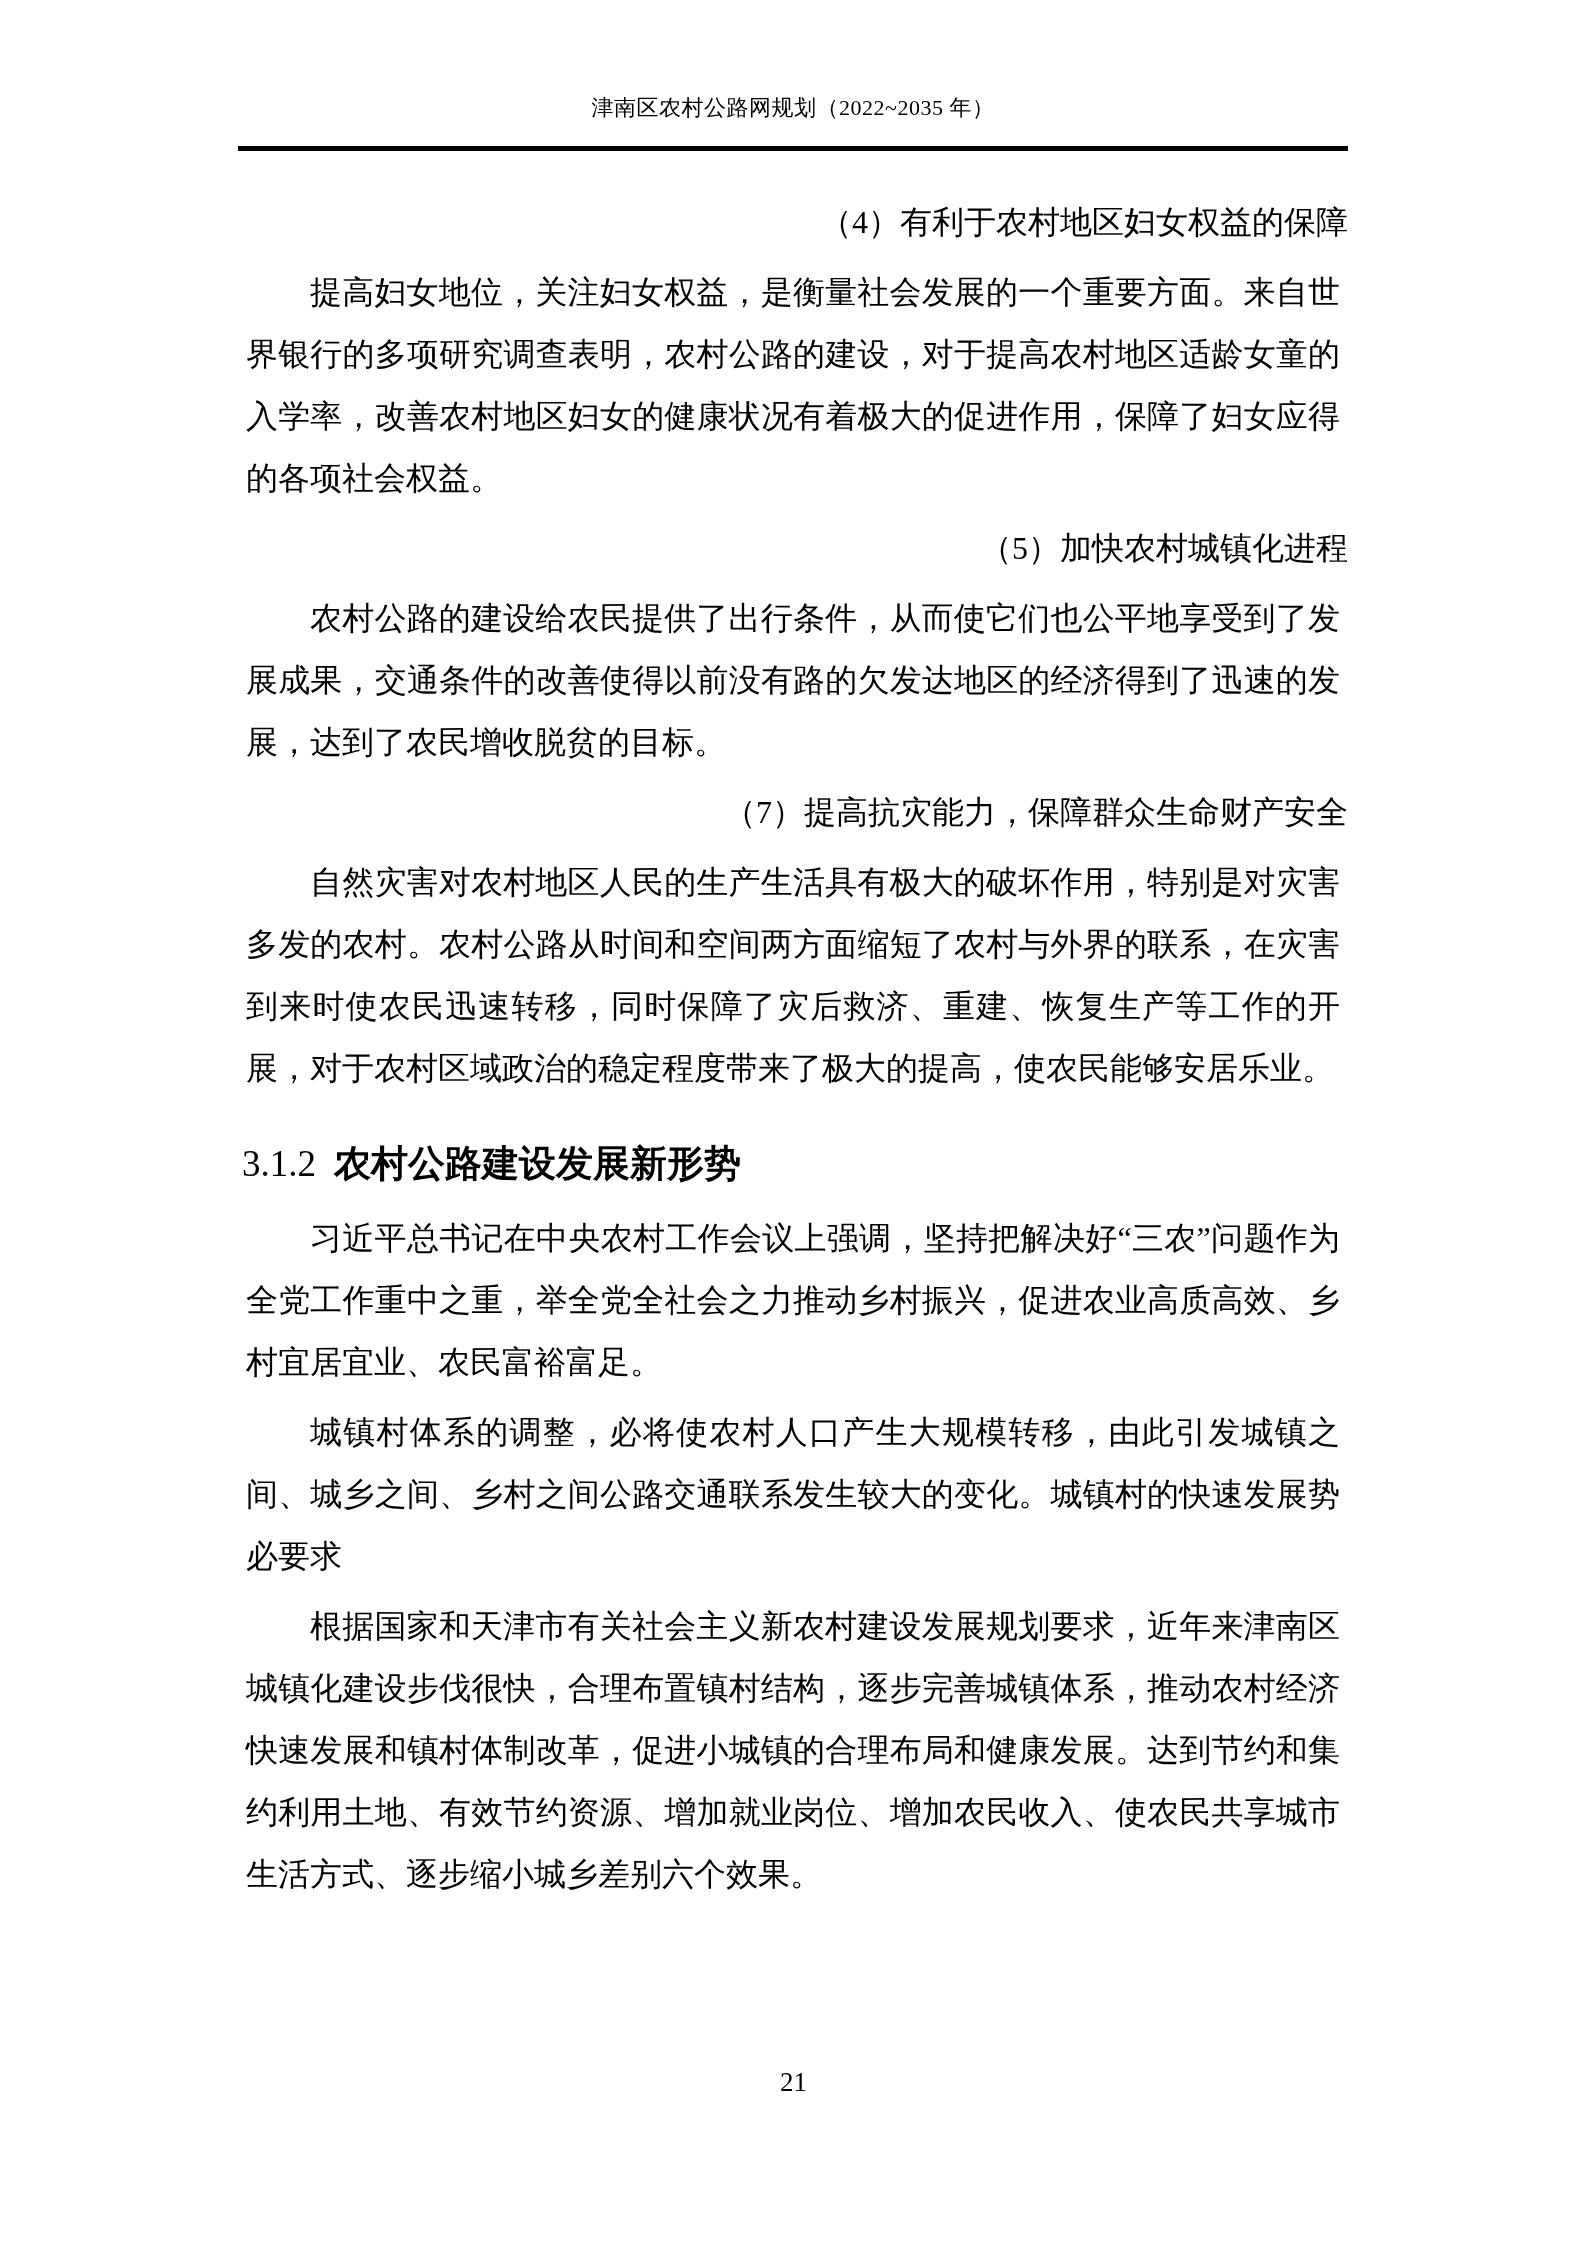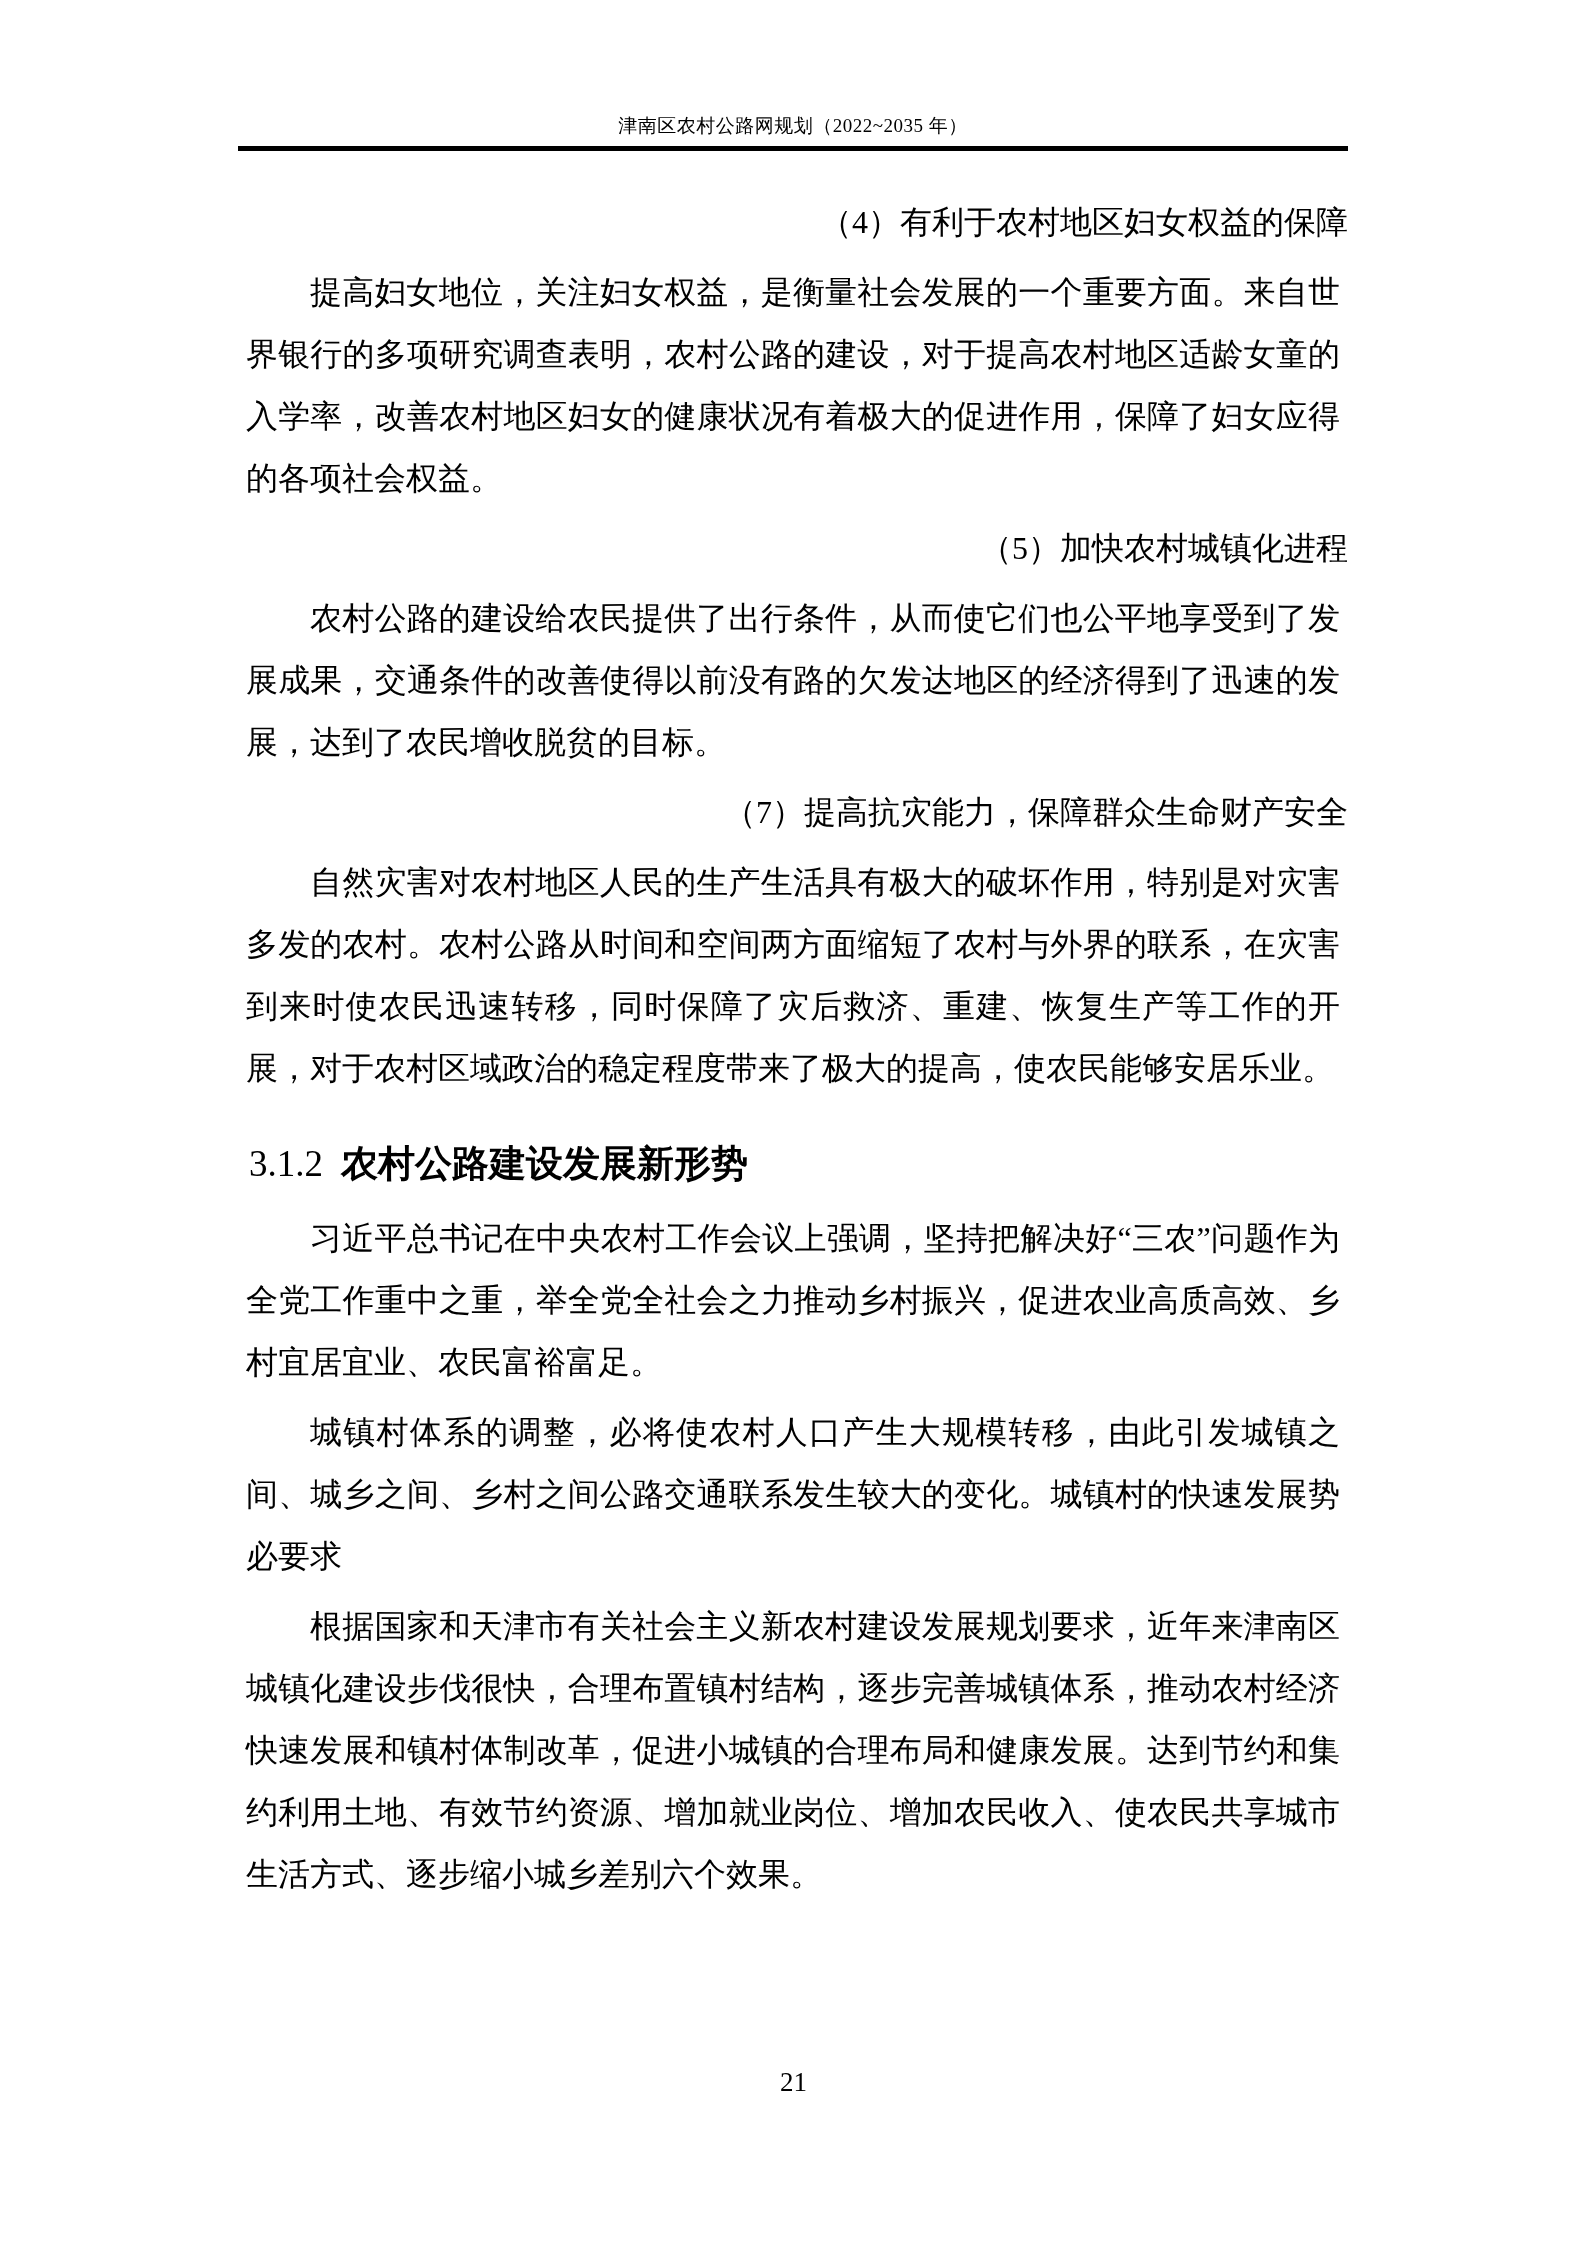--- a/index.html
+++ b/index.html
@@ -22,23 +22,23 @@
     top: 0;
     width: 1110px;
     height: 146px;
     display: flex;
     align-items: flex-end;
     justify-content: center;
     border-bottom: 5px solid #000000;
     box-sizing: content-box;
   }
   .header-title {
-    font-size: 19px;
+    font-size: 22px;
     line-height: 34px;
-    padding-bottom: 3px;
+    padding-bottom: 21px;
     letter-spacing: 0.5px;
     white-space: nowrap;
   }
   .content {
     position: absolute;
     left: 238px;
     top: 191px;
     width: 1110px;
     font-size: 32px;
     line-height: 62px;
@@ -48,21 +48,21 @@
     margin: 0;
     text-indent: 64px;
     text-align: right;
     white-space: nowrap;
   }
   .para {
     margin: 8px;
     text-indent: 64px;
   }
   .section-heading {
-    margin: 30px 0 8px 11px;
+    margin: 30px 0 8px 4px;
     font-size: 37px;
     line-height: 70px;
     text-align: left;
     text-indent: 0;
     white-space: nowrap;
   }
   .section-heading .num {
     font-family: "Liberation Serif", "DejaVu Serif", serif;
     font-weight: normal;
     margin-right: 18px;

